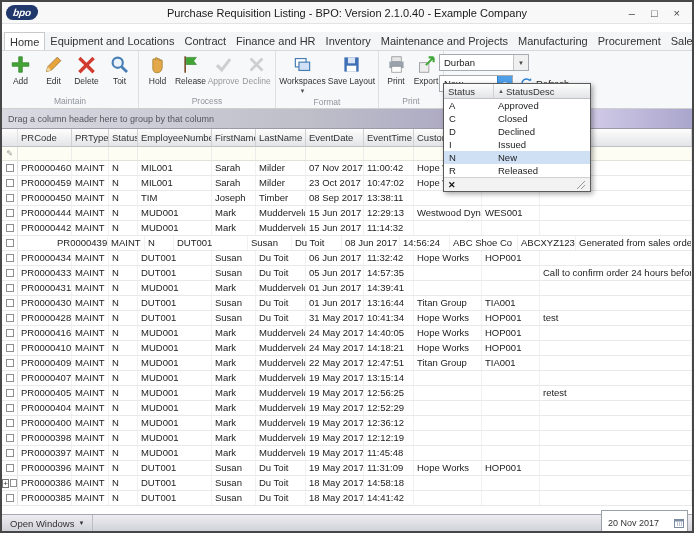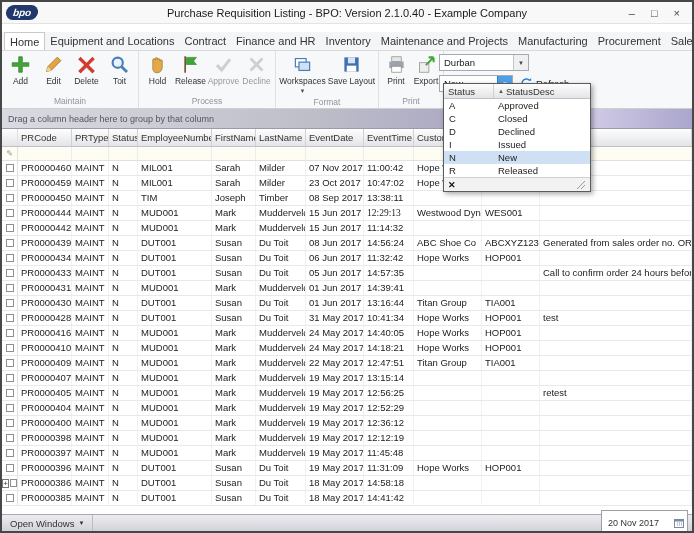--- a/index.html
+++ b/index.html
@@ -329,21 +329,21 @@
           <div class="selcell">
             <span class="cb"></span>
           </div>
           <div class="dcell" style="width: 54px; min-width: 54px;">PR0000444</div>
           <div class="dcell" style="width: 37px; min-width: 37px;">MAINT</div>
           <div class="dcell" style="width: 29px; min-width: 29px;">N</div>
           <div class="dcell" style="width: 74px; min-width: 74px;">MUD001</div>
           <div class="dcell" style="width: 44px; min-width: 44px;">Mark</div>
           <div class="dcell" style="width: 50px; min-width: 50px;">Mudderveld</div>
           <div class="dcell" style="width: 58px; min-width: 58px;">15 Jun 2017</div>
-          <div class="dcell" style="width: 50px; min-width: 50px; font-family: Liberation Serif, serif;">12:29:13</div>
+          <div class="dcell" style="width: 50px; min-width: 50px;">12:29:13</div>
           <div class="dcell" style="width: 68px; min-width: 68px;">Westwood Dynamic</div>
           <div class="dcell" style="width: 58px; min-width: 58px;">WES001</div>
           <div class="dcell" style="flex: 1 1 0%;"></div>
         </div>
         <div class="drow">
           <div class="selcell">
             <span class="cb"></span>
           </div>
           <div class="dcell" style="width: 54px; min-width: 54px;">PR0000442</div>
           <div class="dcell" style="width: 37px; min-width: 37px;">MAINT</div>
@@ -354,21 +354,21 @@
           <div class="dcell" style="width: 58px; min-width: 58px;">15 Jun 2017</div>
           <div class="dcell" style="width: 50px; min-width: 50px;">11:14:32</div>
           <div class="dcell" style="width: 68px; min-width: 68px;"></div>
           <div class="dcell" style="width: 58px; min-width: 58px;"></div>
           <div class="dcell" style="flex: 1 1 0%;"></div>
         </div>
         <div class="drow">
           <div class="selcell">
             <span class="cb"></span>
           </div>
-          <div class="dcell" style="width: 54px; min-width: 54px;">PR0000439</div>
+          <div class="dcell" style="width: 54px; min-width: 54px; margin-left: 36px;">PR0000439</div>
           <div class="dcell" style="width: 37px; min-width: 37px;">MAINT</div>
           <div class="dcell" style="width: 29px; min-width: 29px;">N</div>
           <div class="dcell" style="width: 74px; min-width: 74px;">DUT001</div>
           <div class="dcell" style="width: 44px; min-width: 44px;">Susan</div>
           <div class="dcell" style="width: 50px; min-width: 50px;">Du Toit</div>
           <div class="dcell" style="width: 58px; min-width: 58px;">08 Jun 2017</div>
           <div class="dcell" style="width: 50px; min-width: 50px;">14:56:24</div>
           <div class="dcell" style="width: 68px; min-width: 68px;">ABC Shoe Co</div>
           <div class="dcell" style="width: 58px; min-width: 58px;">ABCXYZ123</div>
           <div class="dcell" style="flex: 1 1 0%;">Generated from sales order no. OR000</div>

